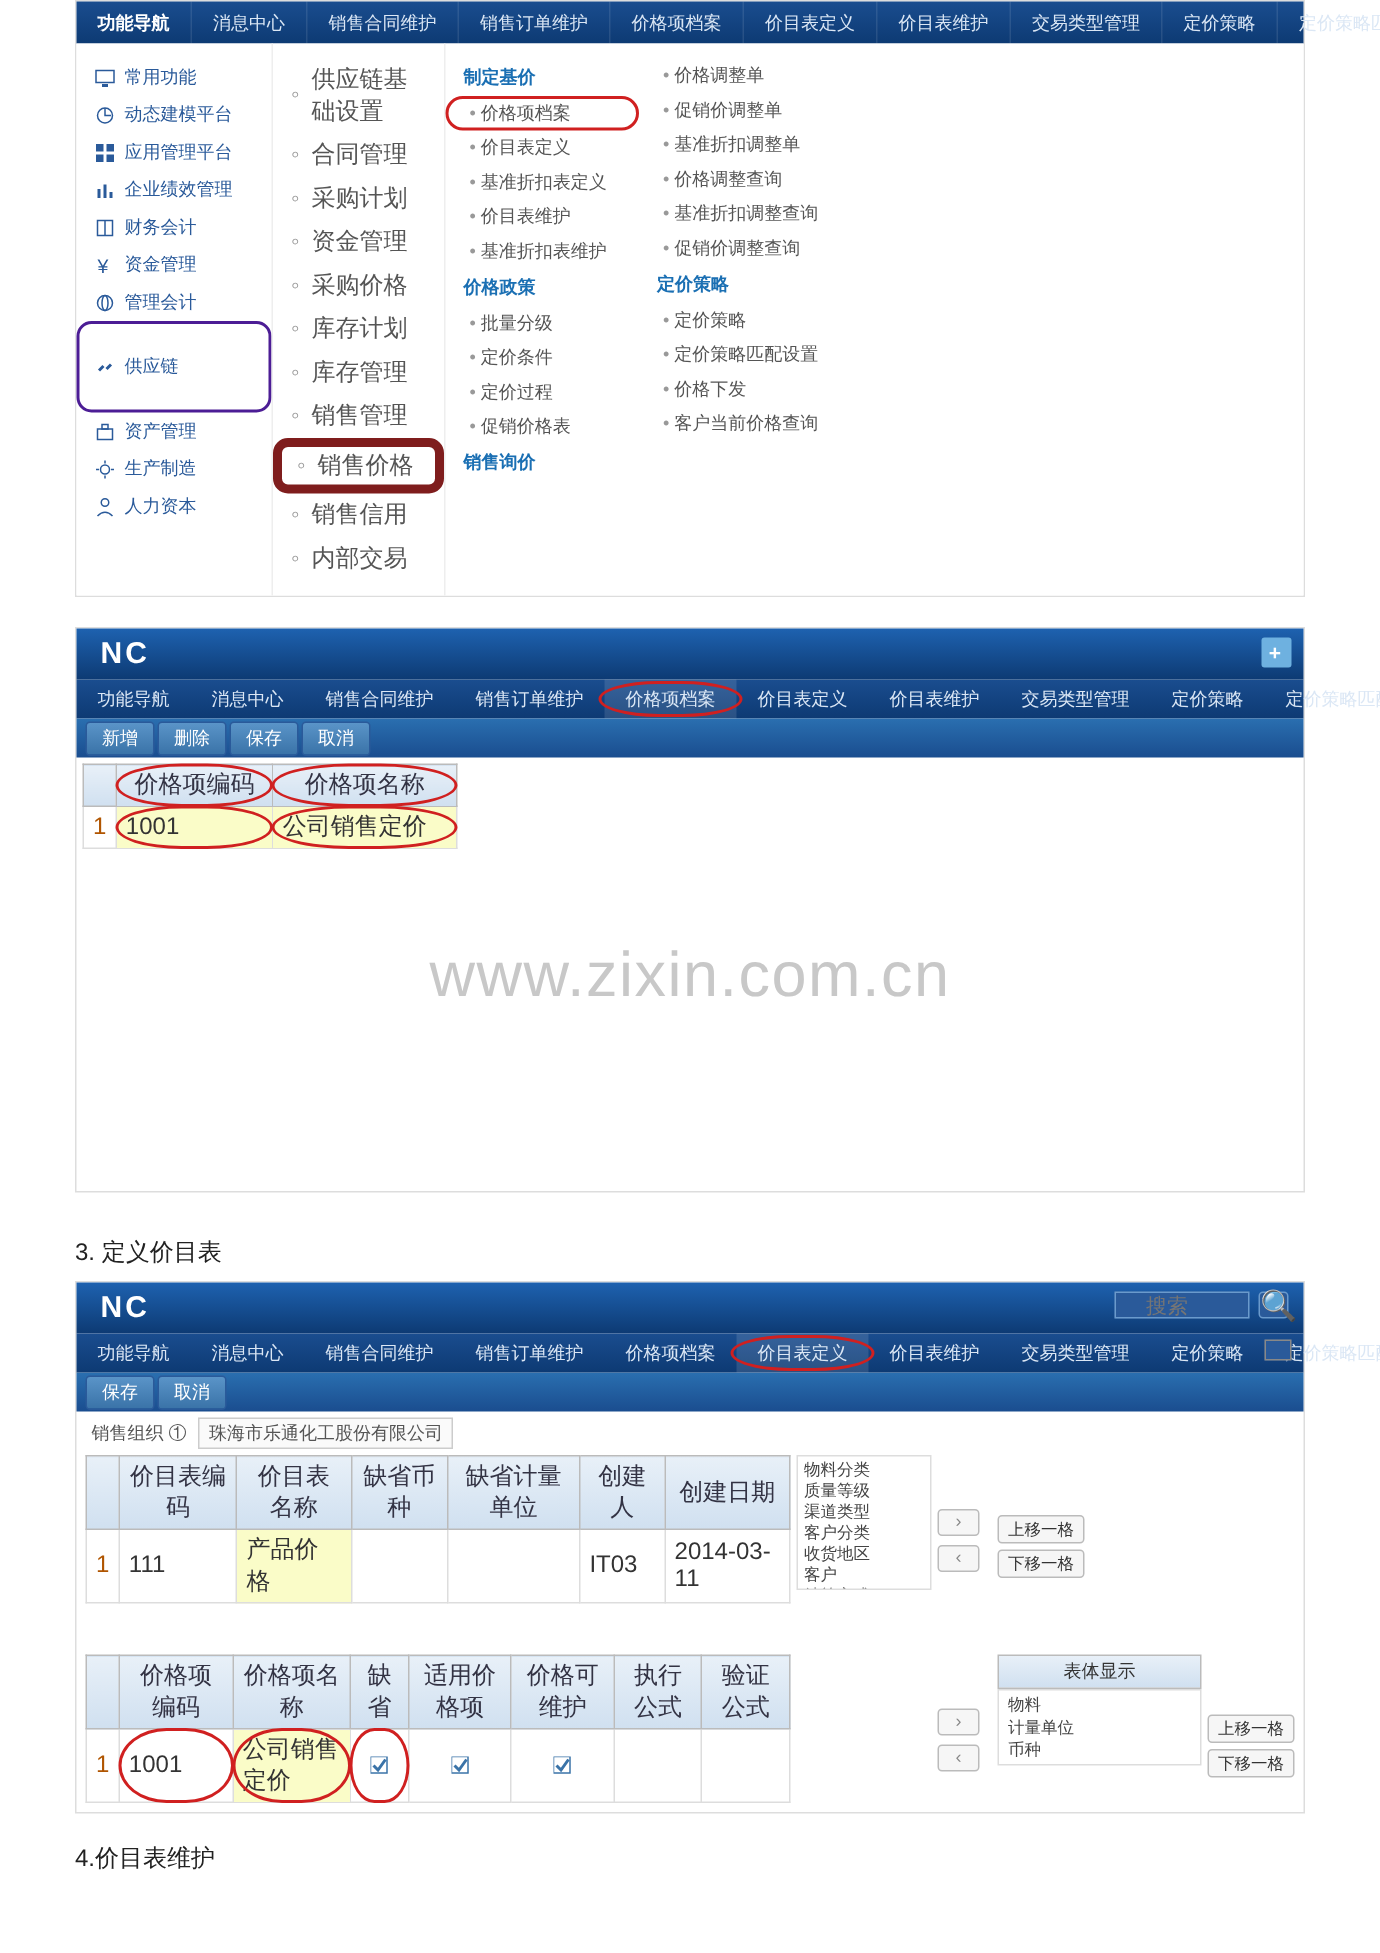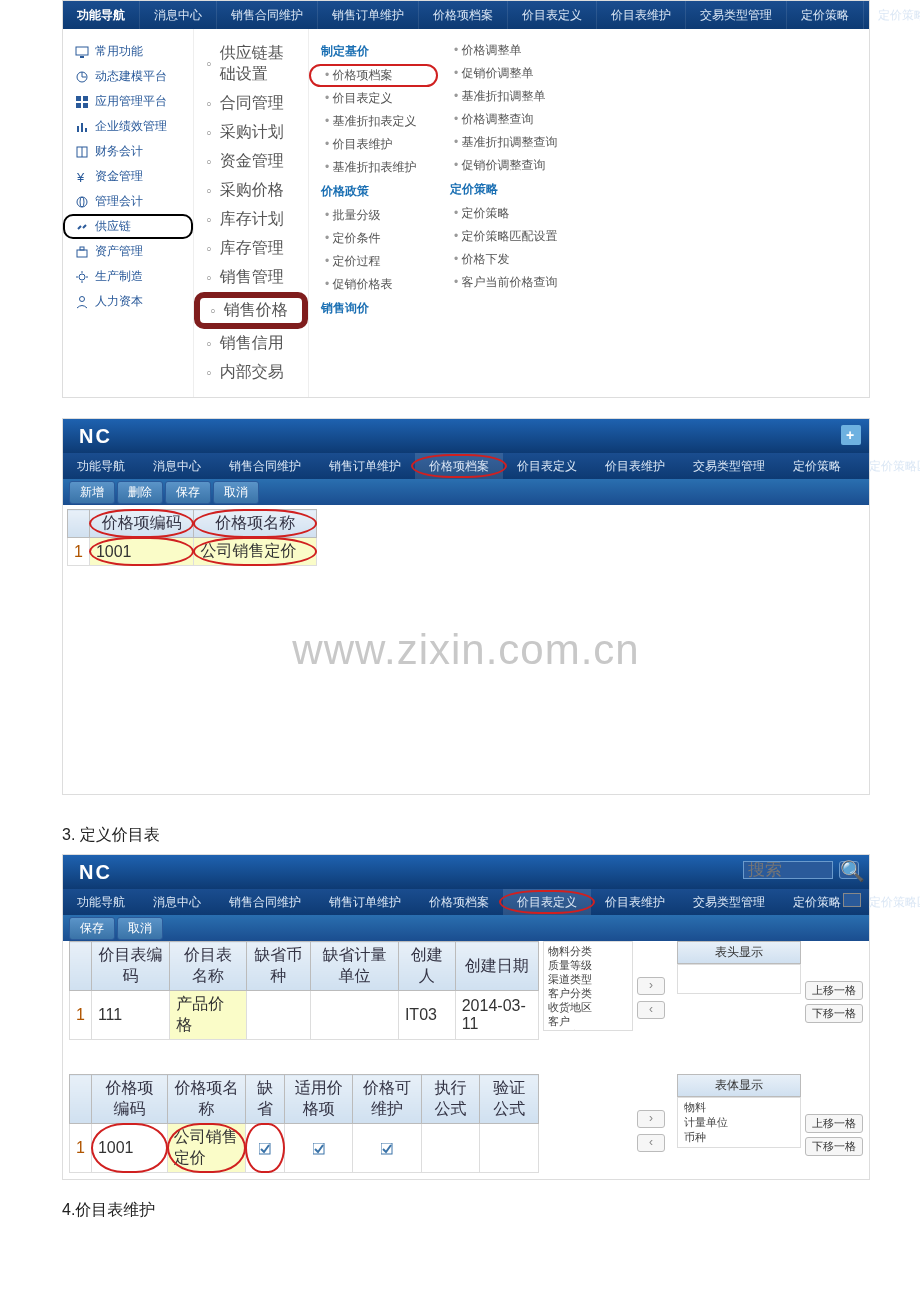--- a/index.html
+++ b/index.html
@@ -1,26 +1,26 @@
 <!DOCTYPE html>
 <html><head>
 <meta charset="utf-8">
 <style>
 * { margin: 0; padding: 0; box-sizing: border-box; }
 body { font-family: "Microsoft YaHei", Arial, sans-serif; font-size: 12px; background: #fff; color: #333; width: 920px; }
-.page { padding: 0; margin-left: 12px; }
+.page { padding: 0; }
 .panel { margin: 0 50px 20px 50px; border: 1px solid #ddd; }
 .navbar { background: linear-gradient(#1a4d8f, #0d3a73); display: flex; height: 28px; align-items: center; }
 .navbar .tab { color: #dbe7f5; padding: 0 14px; font-size: 12px; line-height: 28px; border-right: 1px solid rgba(255,255,255,.1); cursor: pointer; white-space: nowrap; }
 .navbar .tab:first-child { color: #fff; font-weight: bold; }
 .cols { display: flex; background: #fff; }
 .sidemenu { width: 130px; padding: 10px 0; }
 .sideitem { padding: 4px 12px; color: #2a5a9a; font-size: 12px; display: flex; align-items: center; gap: 6px; cursor: pointer; }
 .sideitem .icon { width: 14px; height: 14px; display: inline-block; }
-.sideitem.active { border: 2px solid #000000; border-radius: 10px; padding: 2px 10px; text-align: right; }
+.sideitem.active { border: 2px solid #4c1d95; border-radius: 10px; padding: 20px 10px; text-align: right; }
 .submenu { width: 115px; padding: 10px 0; border-left: 1px solid #eee; }
 .subitem { padding: 4px 12px; color: #555; font-size: 16px; display: flex; align-items: center; gap: 6px; cursor: pointer; }
 .subitem::before { content: "◦"; color: #999; margin-right: 2px; }
 .subitem.active { border: 6px solid #7f1d1d; border-radius: 10px; padding: 2px 10px; }
 .col3 { width: 130px; padding: 10px 0; border-left: 1px solid #eee; }
 .sectitle { color: #1a6fb3; font-weight: bold; padding: 4px 12px; }
 .linkitem { padding: 3px 16px; color: #555; font-size: 12px; cursor: pointer; }
 .linkitem::before { content: "• "; color: #999; }
 .linkitem.circled { border: 2px solid #d02020; border-radius: 12px; padding: 1px 14px; }
 .col4 { flex: 1; padding: 10px 0; }
@@ -38,21 +38,21 @@
 .tbl th { background: linear-gradient(#e8f0f8,#d0e0f0); border: 1px solid #bbb; padding: 3px 6px; font-weight: normal; color: #334; }
 .tbl td { border: 1px solid #ddd; padding: 3px 6px; }
 .tbl .rownum { width: 20px; text-align: center; color: #b05500; }
 .tbl .editcell { background: #fafcc8; }
 .tbl th.circled, .tbl td.circled { position: relative; }
 .tbl th.circled::after, .tbl td.circled::after { content: ""; position: absolute; inset: -1px; border: 2px solid #d02020; border-radius: 50%/60%; pointer-events: none; }
 .watermark { color: #c8c8c8; font-size: 42px; text-align: center; padding: 60px 0 120px 0; letter-spacing: 1px; }
 
 .panel3 { margin: 0 50px 10px 50px; border: 1px solid #ddd; }
 .search3 { position: absolute; right: 10px; top: 6px; display: flex; align-items: center; gap: 6px; }
-.search3 input { width: 90px; height: 18px; border: 1px solid #6a9acc; background: #2a5a9a; color: #fff; padding: 0 4px; font-size: 17px; }
+.search3 input { width: 90px; height: 18px; border: 1px solid #6a9acc; background: #2a5a9a; color: #fff; padding: 0 20px; font-size: 14px; }
 .search3 .sbtn { width: 20px; height: 18px; border: 1px solid #6a9acc; background: #2a5a9a; color: #c0d8f0; text-align: center; line-height: 18px; border-radius: 3px; }
 .suborg { display: flex; align-items: center; gap: 8px; padding: 4px 10px; font-size: 12px; color: #555; }
 .suborg .val { border: 1px solid #ccc; background: #fafafa; padding: 1px 6px; min-width: 150px; }
 .grid3 { display: flex; padding: 0 6px 6px 6px; gap: 4px; }
 .grid3 .left { flex: 0 0 470px; }
 .grid3 .mid { flex: 0 0 90px; border: 1px solid #ddd; padding: 2px; max-height: 90px; overflow: hidden; font-size: 11px; color: #444; }
 .grid3 .mid div { padding: 0 2px; line-height: 14px; }
 .grid3 .btns { flex: 0 0 36px; display: flex; flex-direction: column; gap: 6px; padding-top: 36px; }
 .grid3 .btns .b { border: 1px solid #bbb; border-radius: 3px; text-align: center; width: 28px; height: 18px; color: #888; background: #f6f6f6; }
 .grid3 .right { flex: 1; }
@@ -270,20 +270,24 @@
         <div class="tab">价目表维护</div>
         <div class="tab">交易类型管理</div>
         <div class="tab">定价策略</div>
         <div class="tab">定价策略匹配设置</div>
         <div class="maximize3"></div>
       </div>
   <div class="toolbar">
     <button class="tbtn">保存</button>
     <button class="tbtn">取消</button>
   </div>
+  <div class="suborg">
+    <span>销售组织 ①</span>
+    <span class="val">珠海市乐通化工股份有限公司</span>
+  </div>
 
   <div class="grid3">
     <div class="left">
       <table class="tbl">
         <tbody>
               <tr>
           <th class="rownum"></th>
           <th>价目表编码</th>
           <th>价目表名称</th>
           <th>缺省币种</th>
@@ -310,24 +314,20 @@
           <div>客户分类</div>
           <div>收货地区</div>
           <div>客户</div>
           <div>结算方式</div>
         </div>
     <div class="btns">
       <div class="b">›</div>
       <div class="b">‹</div>
     </div>
     <div class="right" style="display:flex;gap:4px">
-      <div style="flex:1">
-        <div class="tabhdr">表头显示</div>
-        <div class="box"></div>
-      </div>
       <div class="movebtns">
         <div class="mb">上移一格</div>
         <div class="mb">下移一格</div>
       </div>
     </div>
   </div>
 
   <div class="grid3 bottomrow">
     <div class="left">
       <table class="tbl">

